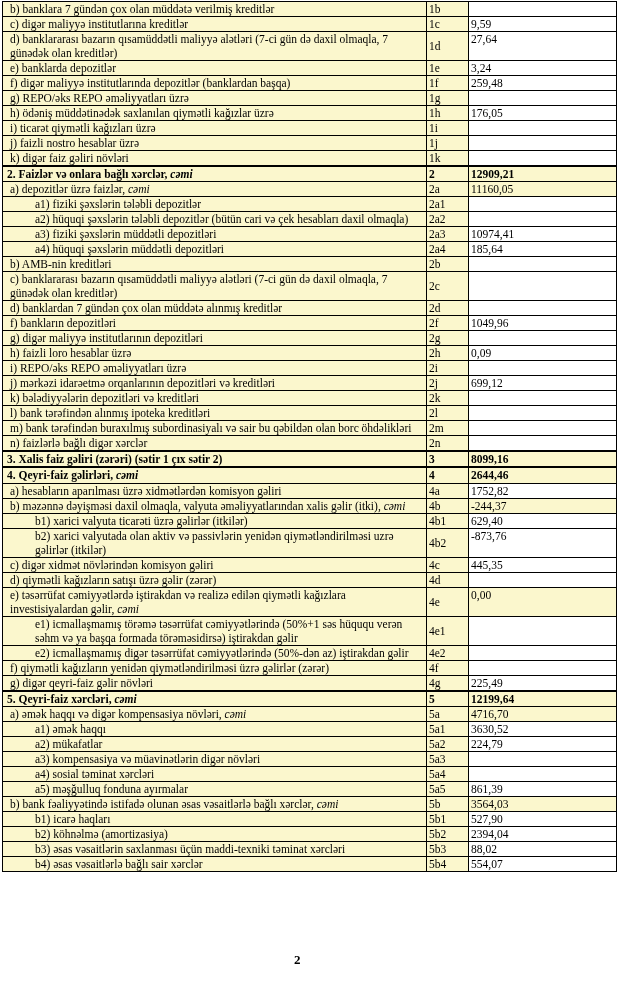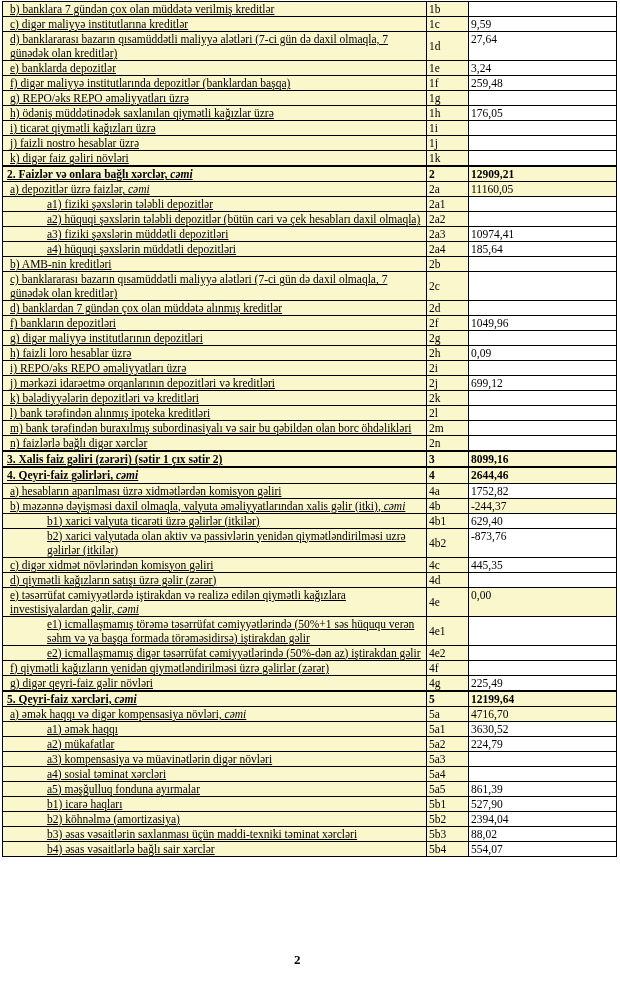--- a/index.html
+++ b/index.html
@@ -24,23 +24,23 @@
   col.c-value{width:148px;}
   td{
     border:1px solid var(--border,#000);
     font-size:11.5px;
     line-height:1.22;
     padding:0 2px;
     vertical-align:top;
     background:var(--row-bg,#fbf7cd);
     overflow:hidden;
   }
-  td.label{padding-left:7px;text-decoration:underline;}
+  td.label{padding-left:7px;}
   td.label.ind0{padding-left:4px;}
-  td.label.ind2{padding-left:44px;}
+  td.label.ind2{padding-left:32px;}
   td.code{text-align:left;vertical-align:middle;}
   td.value{text-align:left;background:var(--value-bg,#fff);padding-right:3px;}
   tr.total td.value{background:var(--row-bg,#fbf7cd);margin-left:41px;}
   tr.bold td{font-weight:bold;border-top:2px solid var(--border,#000);}
   td.label i{font-style:italic;}
   .page-number{
     position:absolute;
     left:294px;top:952px;
     font-size:13px;font-weight:bold;
     z-index:5;
@@ -290,20 +290,25 @@
         <tr>
           <td class="label ind2">a4) sosial təminat xərcləri</td>
           <td class="code">5a4</td>
           <td class="value"></td>
         </tr>
         <tr>
           <td class="label ind2">a5) məşğulluq fonduna ayırmalar</td>
           <td class="code">5a5</td>
           <td class="value">861,39</td>
         </tr>
+        <tr class="total">
+          <td class="label ind1">b) bank fəaliyyətində istifadə olunan əsas vəsaitlərlə bağlı xərclər, <i>cəmi</i></td>
+          <td class="code">5b</td>
+          <td class="value">3564,03</td>
+        </tr>
         <tr>
           <td class="label ind2">b1) icarə haqları</td>
           <td class="code">5b1</td>
           <td class="value">527,90</td>
         </tr>
         <tr>
           <td class="label ind2">b2) köhnəlmə (amortizasiya)</td>
           <td class="code">5b2</td>
           <td class="value">2394,04</td>
         </tr>

